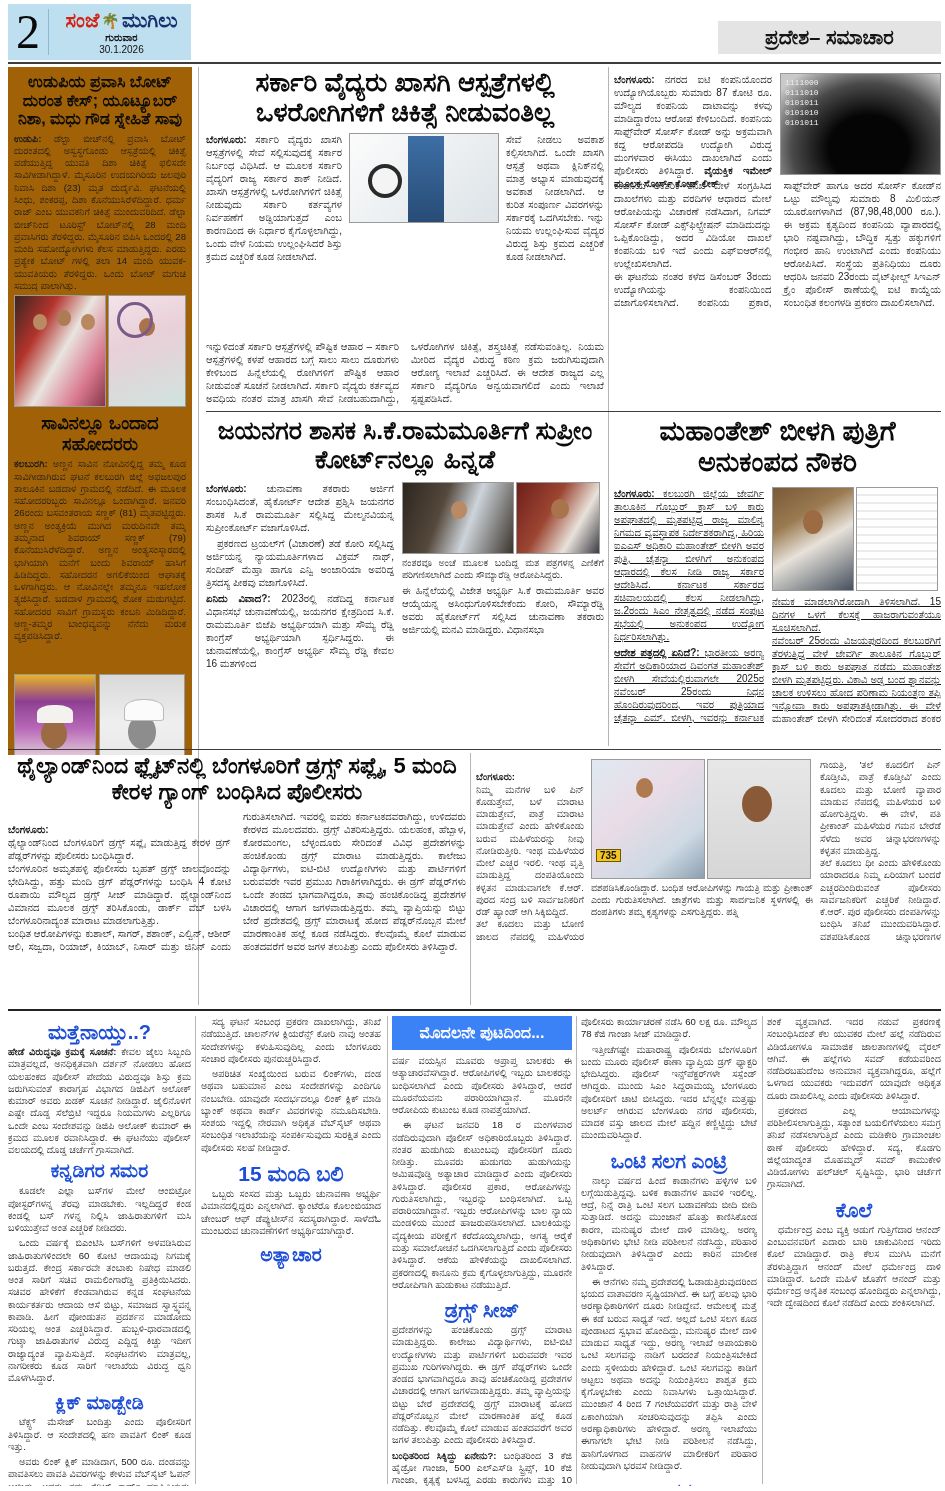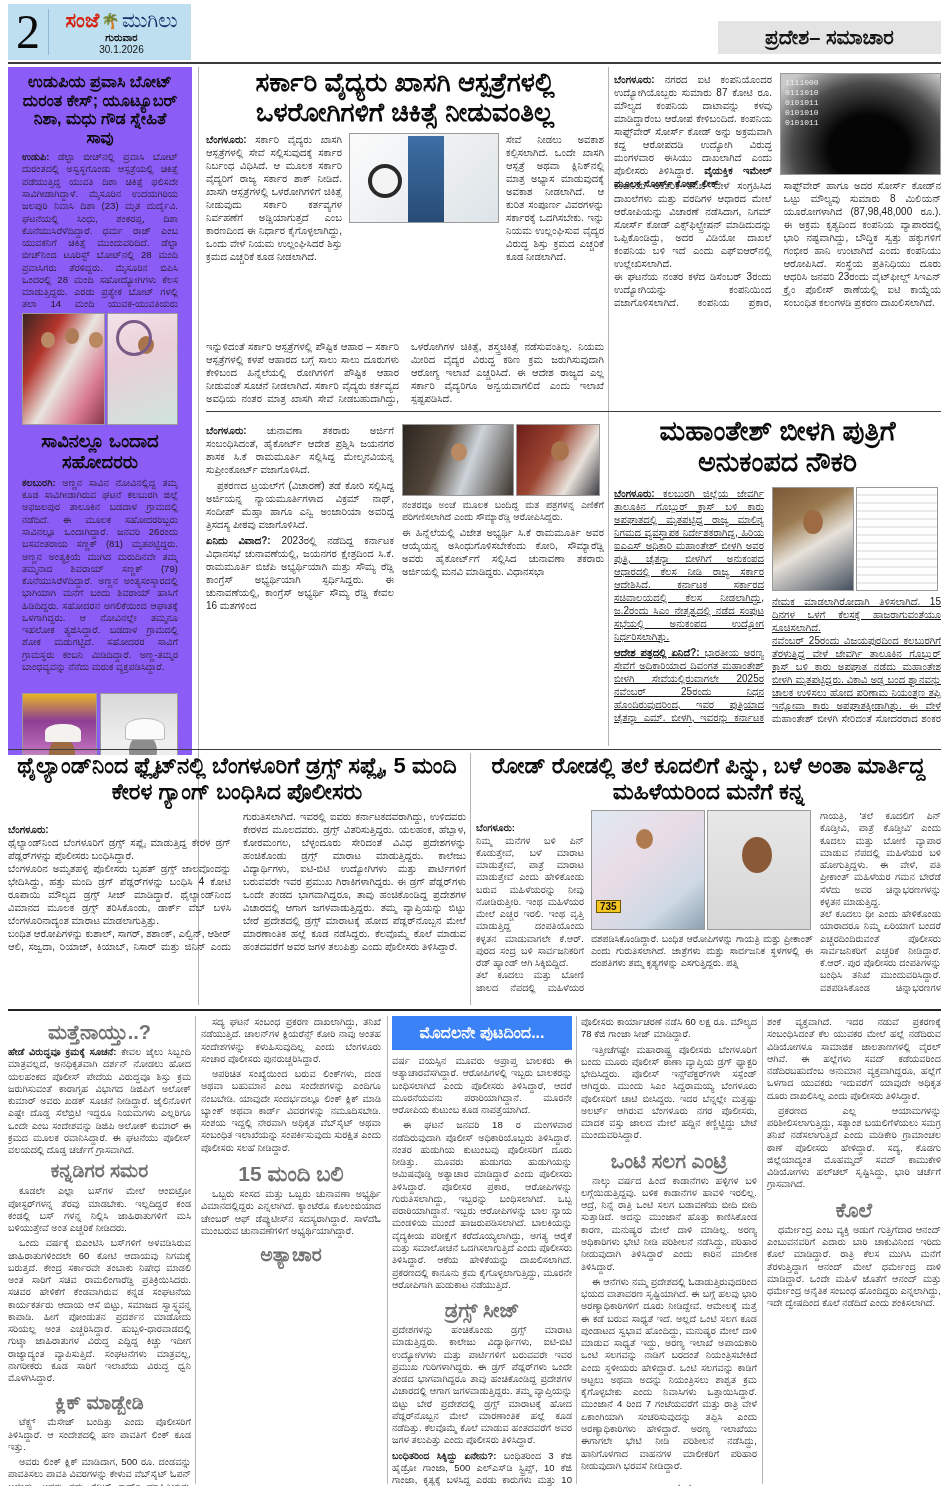--- a/index.html
+++ b/index.html
@@ -9,36 +9,36 @@
   .hl{font-weight:bold;color:#0b0b0b;text-align:center;line-height:1.16;}
   .bodytxt{font-size:10px;line-height:1.3;text-align:justify;color:#1a1a1a;overflow:hidden;}
   .sm{font-size:9.6px;line-height:1.28;}
   .dl{font-weight:bold;}
   .para{margin:0 0 3px 0;text-indent:11px;}
   .para.noind{text-indent:0;}
   .cap{font-size:9.5px;line-height:1.28;text-align:justify;color:#222;}
   .photo{position:relative;overflow:hidden;border:1px solid #9a9a9a;box-sizing:border-box;}
   .vrule{position:absolute;width:1px;background:#b5b5b5;}
   .hrule{position:absolute;background:#3c3c3c;}
-  .bh{font-weight:bold;text-align:center;color:#737373;margin:5px 0 3px 0;line-height:1.1;}
+  .bh{font-weight:bold;text-align:center;color:#1d4ed8;margin:5px 0 3px 0;line-height:1.1;}
   .cols2{column-count:2;column-gap:12px;}
   .prewrap{white-space:pre-line;}
   
   .masthead{background:#bedff0;display:flex;align-items:center;box-sizing:border-box;padding:2px 4px;}
   .pageno{font-family:"Liberation Serif",serif;font-size:48px;line-height:1;color:#0a0a0a;padding:0 6px 0 4px;}
   .mh-div{width:1px;height:46px;background:#8fb9d2;margin:0 7px 0 2px;}
   .brandrow{display:flex;align-items:center;justify-content:center;gap:2px;}
   .brand-red{color:#d42313;font-weight:bold;font-size:20px;}
-  .brand-blue{color:#16306b;font-weight:normal;font-size:20px;text-align:center;}
+  .brand-blue{color:#16306b;font-weight:bold;font-size:20px;text-align:center;}
   .palm{font-size:15px;line-height:1;}
   .mh-day{font-size:10px;font-weight:bold;text-align:center;color:#111;}
   .mh-date{font-size:10px;text-align:center;color:#111;}
   .seclabel{background:#e4e4e4;display:flex;align-items:center;justify-content:center;
             font-size:20px;font-weight:bold;color:#151515;}
-  .greenbox{background:#8b5cf6;box-sizing:border-box;padding:6px 14px;overflow:hidden;}
+  .greenbox{background:#a16207;box-sizing:border-box;padding:6px 6px;overflow:hidden;}
   .banner{background:#3b82f6;color:#fff;display:flex;align-items:center;justify-content:center;
           font-weight:bold;font-size:16px;}
   .plate{position:absolute;left:4px;bottom:16px;background:#f4c520;color:#111;font-weight:bold;
          font-size:10px;padding:0 3px;border:1px solid #6b5800;}
   .binary{position:absolute;left:4px;top:4px;color:#efefef;font-family:"Liberation Mono",monospace;
           font-size:8px;line-height:1.25;}
   .face{position:absolute;border-radius:50%;}
 </style>
 </head>
 <body>
@@ -129,20 +129,21 @@
 0101011</div>
       </div>
     </div>
     <div class="bodytxt cols2 prewrap" style="height:162px;margin-top:-64px;">ಕಂಪನಿಯ ಆಂತರಿಕ ತನಿಖೆ ವೇಳೆ ಸಂಗ್ರಹಿಸಿದ ದಾಖಲೆಗಳು ಮತ್ತು ವರದಿಗಳ ಆಧಾರದ ಮೇಲೆ ಆರೋಪಿಯನ್ನು ವಿಚಾರಣೆ ನಡೆಸಿದಾಗ, ನಿಗಮ್ ಸೋರ್ಸ್ ಕೋಡ್ ಎಕ್ಸ್‌ಫಿಲ್ಟ್ರೇಷನ್ ಮಾಡಿದುದನ್ನು ಒಪ್ಪಿಕೊಂಡಿದ್ದು, ಅದರ ವಿಡಿಯೋ ದಾಖಲೆ ಕಂಪನಿಯ ಬಳಿ ಇದೆ ಎಂದು ಎಫ್‌ಐಆರ್‌ನಲ್ಲಿ ಉಲ್ಲೇಖಿಸಲಾಗಿದೆ.
 ಈ ಘಟನೆಯ ನಂತರ ಕಳೆದ ಡಿಸೆಂಬರ್ 3ರಂದು ಉದ್ಯೋಗಿಯನ್ನು ಕಂಪನಿಯಿಂದ ವಜಾಗೊಳಿಸಲಾಗಿದೆ. ಕಂಪನಿಯ ಪ್ರಕಾರ, ಸಾಫ್ಟ್‌ವೇರ್ ಹಾಗೂ ಅದರ ಸೋರ್ಸ್ ಕೋಡ್‌ನ ಒಟ್ಟು ಮೌಲ್ಯವು ಸುಮಾರು 8 ಮಿಲಿಯನ್ ಯೂರೋಗಳಾಗಿದೆ (87,98,48,000 ರೂ.). ಈ ಅಕ್ರಮ ಕೃತ್ಯದಿಂದ ಕಂಪನಿಯ ವ್ಯಾಪಾರದಲ್ಲಿ ಭಾರಿ ನಷ್ಟವಾಗಿದ್ದು, ಬೌದ್ಧಿಕ ಸ್ವತ್ತು ಹಕ್ಕುಗಳಿಗೆ ಗಂಭೀರ ಹಾನಿ ಉಂಟಾಗಿದೆ ಎಂದು ಕಂಪನಿಯು ಆರೋಪಿಸಿದೆ. ಸಂಸ್ಥೆಯ ಪ್ರತಿನಿಧಿಯು ದೂರು ಆಧರಿಸಿ ಜನವರಿ 23ರಂದು ವೈಟ್‌ಫೀಲ್ಡ್ ಸಿಇಎನ್ ಕ್ರೈಂ ಪೊಲೀಸ್ ಠಾಣೆಯಲ್ಲಿ ಐಟಿ ಕಾಯ್ದೆಯ ಸಂಬಂಧಿತ ಕಲಂಗಳಡಿ ಪ್ರಕರಣ ದಾಖಲಿಸಲಾಗಿದೆ.</div>
   </div>
 
   <div class="hrule" style="left:206px;top:411px;width:735px;height:1px;"></div>
 
   <div class="abs" style="left:206px;top:416px;width:398px;height:330px;overflow:hidden;">
+    <div class="hl" style="font-size:25px;">ಜಯನಗರ ಶಾಸಕ ಸಿ.ಕೆ.ರಾಮಮೂರ್ತಿಗೆ ಸುಪ್ರೀಂ ಕೋರ್ಟ್‌ನಲ್ಲೂ ಹಿನ್ನಡೆ</div>
     <div style="display:flex;gap:8px;margin-top:8px;">
       <div class="bodytxt" style="width:188px;height:245px;">
         <p class="para noind"><span class="dl">ಬೆಂಗಳೂರು:</span> <span>ಚುನಾವಣಾ ತಕರಾರು ಅರ್ಜಿಗೆ ಸಂಬಂಧಿಸಿದಂತೆ, ಹೈಕೋರ್ಟ್ ಆದೇಶ ಪ್ರಶ್ನಿಸಿ ಜಯನಗರ ಶಾಸಕ ಸಿ.ಕೆ ರಾಮಮೂರ್ತಿ ಸಲ್ಲಿಸಿದ್ದ ಮೇಲ್ಮನವಿಯನ್ನ ಸುಪ್ರೀಂಕೋರ್ಟ್ ವಜಾಗೊಳಿಸಿದೆ.</span></p>
         <p class="para">ಪ್ರಕರಣದ ಟ್ರಯಲ್‌ಗೆ (ವಿಚಾರಣೆ) ತಡೆ ಕೋರಿ ಸಲ್ಲಿಸಿದ್ದ ಅರ್ಜಿಯನ್ನ ನ್ಯಾಯಮೂರ್ತಿಗಳಾದ ವಿಕ್ರಮ್ ನಾಥ್, ಸಂದೀಪ್ ಮೆಹ್ತಾ ಹಾಗೂ ಎನ್ವಿ ಅಂಜಾರಿಯಾ ಅವರಿದ್ದ ತ್ರಿಸದಸ್ಯ ಪೀಠವು ವಜಾಗೊಳಿಸಿದೆ.</p>
         <p class="para noind"><span class="dl">ಏನಿದು ವಿವಾದ?:</span> <span>2023ರಲ್ಲಿ ನಡೆದಿದ್ದ ಕರ್ನಾಟಕ ವಿಧಾನಸಭೆ ಚುನಾವಣೆಯಲ್ಲಿ, ಜಯನಗರ ಕ್ಷೇತ್ರದಿಂದ ಸಿ.ಕೆ. ರಾಮಮೂರ್ತಿ ಬಿಜೆಪಿ ಅಭ್ಯರ್ಥಿಯಾಗಿ ಮತ್ತು ಸೌಮ್ಯ ರೆಡ್ಡಿ ಕಾಂಗ್ರೆಸ್ ಅಭ್ಯರ್ಥಿಯಾಗಿ ಸ್ಪರ್ಧಿಸಿದ್ದರು. ಈ ಚುನಾವಣೆಯಲ್ಲಿ, ಕಾಂಗ್ರೆಸ್ ಅಭ್ಯರ್ಥಿ ಸೌಮ್ಯ ರೆಡ್ಡಿ ಕೇವಲ 16 ಮತಗಳಿಂದ</span></p>
       </div>
       <div style="flex:1;">
         <div style="display:flex;gap:2px;">
           <div class="photo" style="width:112px;height:72px;background:linear-gradient(110deg,#2c2620 0%,#55483c 35%,#cdd4da 60%,#3c342c 100%);">
             <div class="face" style="left:48px;top:18px;width:16px;height:18px;background:#b98a64;"></div>
@@ -185,21 +186,20 @@
       <span class="dl">ಬೆಂಗಳೂರು:</span>
       <span>ಥೈಲ್ಯಾಂಡ್‌ನಿಂದ ಬೆಂಗಳೂರಿಗೆ ಡ್ರಗ್ಸ್ ಸಪ್ಲೈ ಮಾಡುತ್ತಿದ್ದ ಕೇರಳ ಡ್ರಗ್ ಪೆಡ್ಲರ್‌ಗಳನ್ನು ಪೊಲೀಸರು ಬಂಧಿಸಿದ್ದಾರೆ.
 ಬೆಂಗಳೂರಿನ ಅಮೃತಹಳ್ಳಿ ಪೊಲೀಸರು ಬೃಹತ್ ಡ್ರಗ್ಸ್ ಜಾಲವೊಂದನ್ನು ಭೇದಿಸಿದ್ದು, ಹತ್ತು ಮಂದಿ ಡ್ರಗ್ ಪೆಡ್ಲರ್‌ಗಳನ್ನು ಬಂಧಿಸಿ 4 ಕೋಟಿ ರೂಪಾಯಿ ಮೌಲ್ಯದ ಡ್ರಗ್ಸ್ ಸೀಜ್ ಮಾಡಿದ್ದಾರೆ. ಥೈಲ್ಯಾಂಡ್‌ನಿಂದ ವಿಮಾನದ ಮೂಲಕ ಡ್ರಗ್ಸ್ ತರಿಸಿಕೊಂಡು, ಡಾರ್ಕ್ ವೆಬ್ ಬಳಸಿ ಬೆಂಗಳೂರಿನಾದ್ಯಂತ ಮಾರಾಟ ಮಾಡಲಾಗುತ್ತಿತ್ತು.
 ಬಂಧಿತ ಆರೋಪಿಗಳನ್ನು ಕುಶಾಲ್, ಸಾಗರ್, ಶಶಾಂಕ್, ಎಲ್ವಿನ್, ಆಶೀರ್ ಆಲಿ, ಸಜ್ವದಾ, ರಿಯಾಜ್, ಕಿಯಾಬ್, ನಿಸಾರ್ ಮತ್ತು ಜಿನಿನ್ ಎಂದು ಗುರುತಿಸಲಾಗಿದೆ. ಇವರಲ್ಲಿ ಐವರು ಕರ್ನಾಟಕದವರಾಗಿದ್ದು, ಉಳಿದವರು ಕೇರಳದ ಮೂಲದವರು. ಡ್ರಗ್ಸ್ ವಿತರಿಸುತ್ತಿದ್ದರು. ಯಲಹಂಕ, ಹೆಬ್ಬಾಳ, ಕೋರಮಂಗಲ, ಬೆಳ್ಳಂದೂರು ಸೇರಿದಂತೆ ವಿವಿಧ ಪ್ರದೇಶಗಳನ್ನು ಹಂಚಿಕೊಂಡು ಡ್ರಗ್ಸ್ ಮಾರಾಟ ಮಾಡುತ್ತಿದ್ದರು. ಕಾಲೇಜು ವಿದ್ಯಾರ್ಥಿಗಳು, ಐಟಿ-ಬಿಟಿ ಉದ್ಯೋಗಿಗಳು ಮತ್ತು ಪಾರ್ಟಿಗಳಿಗೆ ಬರುವವರೇ ಇವರ ಪ್ರಮುಖ ಗಿರಾಕಿಗಳಾಗಿದ್ದರು. ಈ ಡ್ರಗ್ ಪೆಡ್ಲರ್‌ಗಳು ಒಂದೇ ತಂಡದ ಭಾಗವಾಗಿದ್ದರೂ, ತಾವು ಹಂಚಿಕೊಂಡಿದ್ದ ಪ್ರದೇಶಗಳ ವಿಚಾರದಲ್ಲಿ ಆಗಾಗ ಜಗಳವಾಡುತ್ತಿದ್ದರು. ತಮ್ಮ ವ್ಯಾಪ್ತಿಯನ್ನು ಬಿಟ್ಟು ಬೇರೆ ಪ್ರದೇಶದಲ್ಲಿ ಡ್ರಗ್ಸ್ ಮಾರಾಟಕ್ಕೆ ಹೋದ ಪೆಡ್ಲರ್‌ನೊಬ್ಬನ ಮೇಲೆ ಮಾರಣಾಂತಿಕ ಹಲ್ಲೆ ಕೂಡ ನಡೆಸಿದ್ದರು. ಕೆಲವೊಮ್ಮೆ ಕೊಲೆ ಮಾಡುವ ಹಂತದವರೆಗೆ ಅವರ ಜಗಳ ತಲುಪಿತ್ತು ಎಂದು ಪೊಲೀಸರು ತಿಳಿಸಿದ್ದಾರೆ.</span>
     </div>
   </div>
 
   <div class="vrule" style="left:470px;top:753px;height:252px;"></div>
 
   <div class="abs" style="left:476px;top:753px;width:465px;height:254px;overflow:hidden;">
-    <div class="hl" style="font-size:22px;">ರೋಡ್ ರೋಡಲ್ಲಿ ತಲೆ ಕೂದಲಿಗೆ ಪಿನ್ನು, ಬಳೆ ಅಂತಾ ಮಾರ್ತಿದ್ದ ಮಹಿಳೆಯರಿಂದ ಮನೆಗೆ ಕನ್ನ</div>
     <div style="display:flex;gap:7px;margin-top:6px;">
       <div class="bodytxt sm prewrap" style="width:108px;height:184px;">
         <span class="dl">ಬೆಂಗಳೂರು:</span>
         <span>ನಿಮ್ಮ ಮನೆಗಳ ಬಳಿ ಪಿನ್ ಕೊಡುತ್ತೇವೆ, ಬಳೆ ಮಾರಾಟ ಮಾಡುತ್ತೇವೆ, ಪಾತ್ರೆ ಮಾರಾಟ ಮಾಡುತ್ತೇವೆ ಎಂದು ಹೇಳಿಕೊಂಡು ಬರುವ ಮಹಿಳೆಯರನ್ನು ನೀವು ನೋಡಿರುತ್ತೀರಿ. ಇಂಥ ಮಹಿಳೆಯರ ಮೇಲೆ ಎಚ್ಚರ ಇರಲಿ. ಇಂಥ ವೃತ್ತಿ ಮಾಡುತ್ತಿದ್ದ ದಂಪತಿಯೊಂದು ಕಳ್ಳತನ ಮಾಡುವಾಗಲೇ ಕೆ.ಆರ್. ಪುರದ ಸಂದ್ರ ಬಳಿ ಸಾರ್ವಜನಿಕರಿಗೆ ರೆಡ್ ಹ್ಯಾಂಡ್ ಆಗಿ ಸಿಕ್ಕಿಬಿದ್ದಿದೆ.
 ತಲೆ ಕೂದಲು ಮತ್ತು ಬೋಣಿ ಜಾಲದ ನೆಪದಲ್ಲಿ ಮಹಿಳೆಯರ ಗಮನ ಬೇರೆಡೆ ಸೆಳೆದು ಚಿನ್ನಾಭರಣ ಕಳ್ಳತನ ಮಾಡುತ್ತಿದ್ದ ದಂಪತಿಯಿಂದ 60 ಲಕ್ಷ ರೂ. ಮೌಲ್ಯದ 398 ಚಿನ್ನಾಭರಣವನ್ನು ಕೆ.ಆರ್. ಪುರ ಪೊಲೀಸರು</span>
       </div>
       <div style="width:222px;">
         <div style="display:flex;gap:2px;">
           <div class="photo" style="width:114px;height:120px;background:linear-gradient(140deg,#dfe9f2 0%,#e9dce6 40%,#cdd9e4 75%,#8ca0b0 100%);">
             <div class="face" style="left:44px;top:18px;width:17px;height:20px;background:#b07a50;"></div>

